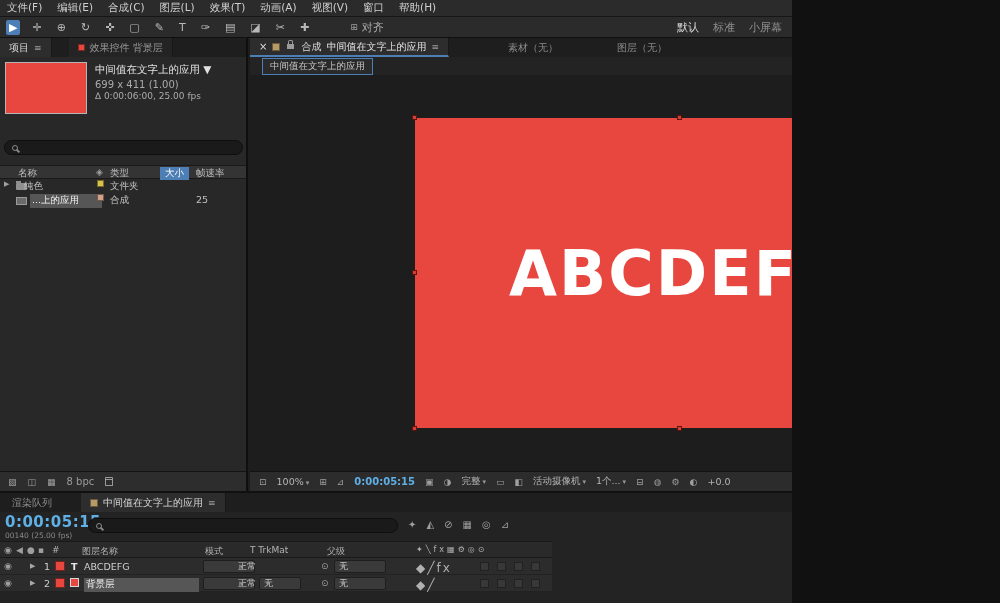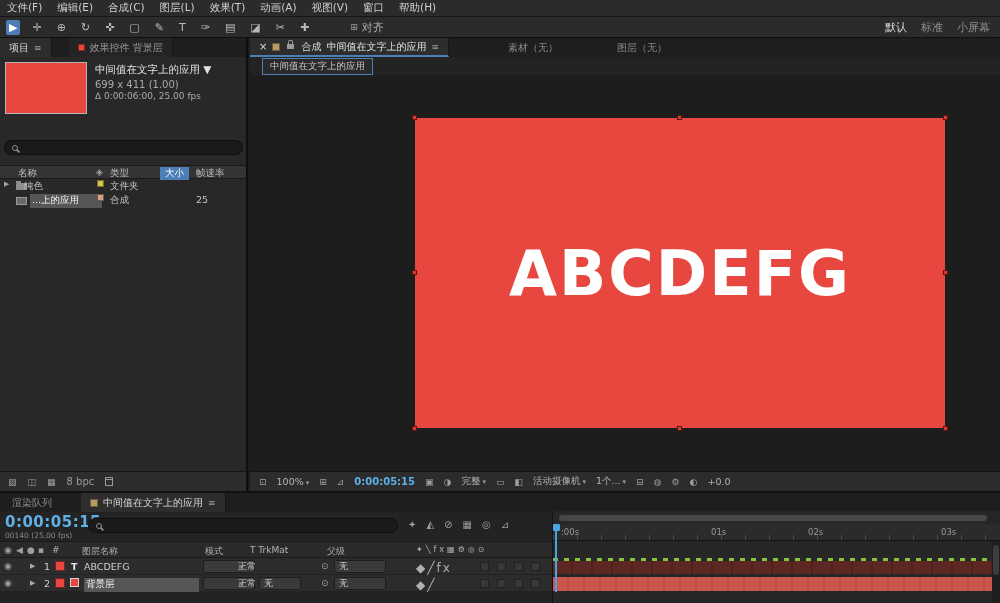--- a/index.html
+++ b/index.html
@@ -1,17 +1,17 @@
 <!DOCTYPE html>
 <html style="--accent-red: #e8473f; --timecode-blue: #5eb0e6; --selection-blue: #4d7eb5;"><head>
 <meta charset="utf-8">
 <style>
   *{box-sizing:border-box;margin:0;padding:0;}
   html,body{background:#111;}
-  .app{position:relative;width:1000px;height:603px;background:#1d1d1d;overflow:hidden;
+  .app{position:relative;width:792px;height:603px;background:#1d1d1d;overflow:hidden;
        font-family:"DejaVu Sans","Liberation Sans",sans-serif;font-size:10px;color:#bfbfbf;}
 
   
   .menubar{position:absolute;top:0;left:0;right:0;height:17px;background:#2b2b2b;
            border-bottom:1px solid #161616;display:flex;align-items:center;gap:15px;
            padding-left:7px;font-size:10.5px;color:#cfcfcf;}
   .menubar span{cursor:default;}
 
   
   .toolbar{position:absolute;top:17px;left:0;right:0;height:21px;background:#2b2b2b;
@@ -346,30 +346,16 @@
               <span class="chev">▾</span>
             </span>
           <span class="c-sw">◆╱</span>
           <span class="sock sk1"></span>
           <span class="sock sk2"></span>
           <span class="sock sk3"></span>
           <span class="sock sk4"></span>
         </div>
       </div>
 
-      <div class="tl-right">
-        <div class="navbar"></div>
-        <div class="ruler">
-          <span class="rl0">:00s</span>
-          <span class="rl1">01s</span>
-          <span class="rl2">02s</span>
-          <span class="rl3">03s</span>
-        </div>
-        <div class="greenticks"></div>
-        <div class="bar1"></div>
-        <div class="bar2"></div>
-        <div class="cti"></div>
-        <div class="tl-scroll"></div>
-      </div>
     </div>
   </div>
 
 </div>
 
 </body></html>

